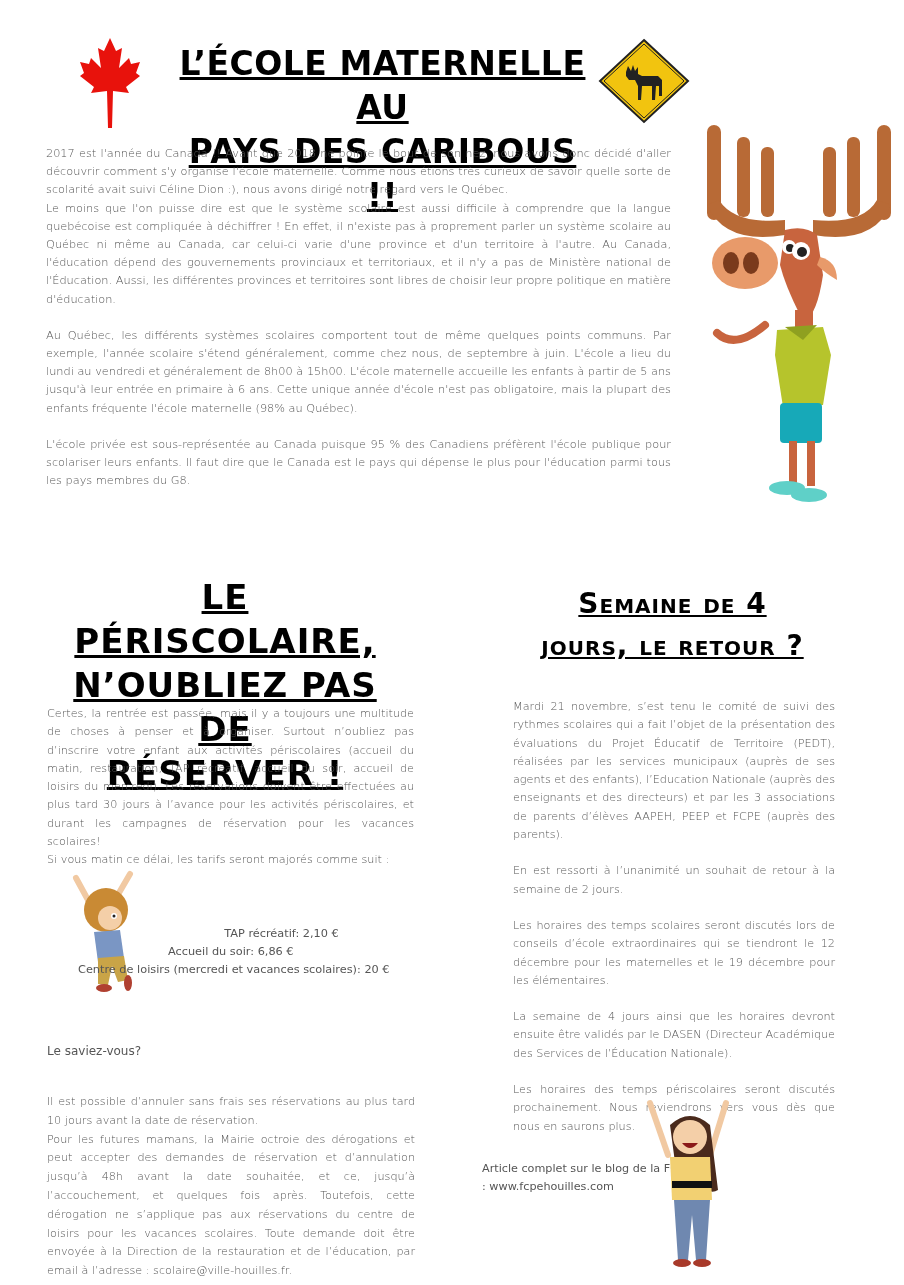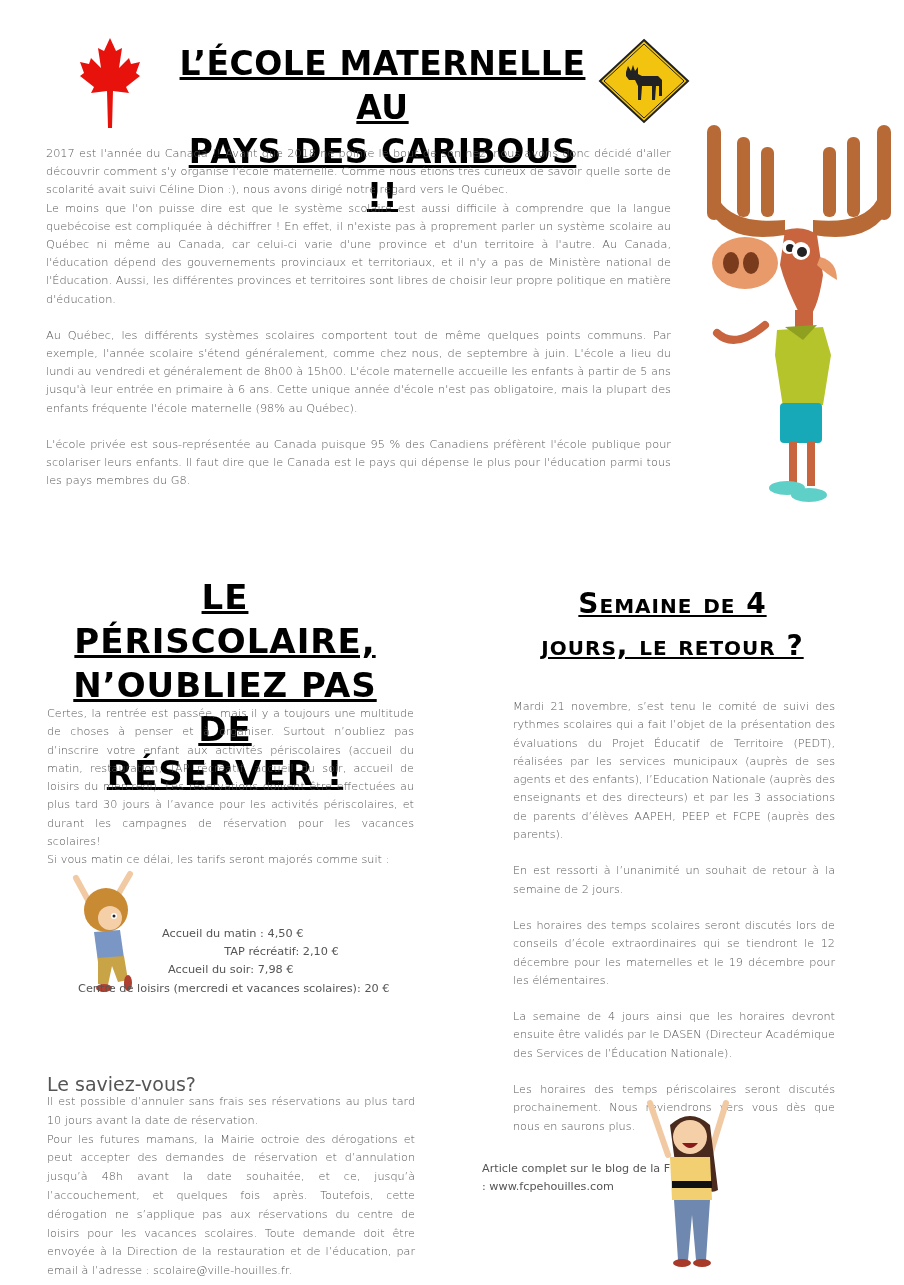--- a/index.html
+++ b/index.html
@@ -30,21 +30,21 @@
       color: #555;
       text-align: justify;
       font-weight: 300;
     }
     .txt p { margin: 0; }
     .gap { height: 18px; }
 
     .intro { left: 46px; top: 145px; width: 625px; }
     .peri-body { left: 47px; top: 705px; width: 367px; font-size: 11.2px; line-height: 18.3px; }
     .tarifs { left: 62px; top: 925px; width: 330px; text-align: center; font-size: 11.3px; line-height: 18.2px; color: #555; }
-    .saviez-title { left: 47px; top: 1073px; font-size: 19px; color: #555; }
+    .saviez-title { left: 47px; top: 1044px; font-size: 12px; color: #555; }
     .saviez-body { left: 47px; top: 1093px; width: 368px; font-size: 11.2px; line-height: 18.8px; }
     .sem-body { left: 513px; top: 698px; width: 322px; font-size: 11.2px; line-height: 18.3px; }
     .blog { left: 482px; top: 1160px; width: 210px; font-size: 11.2px; line-height: 18.3px; color: #555; }
 
     
     .maple { left: 80px; top: 38px; width: 60px; height: 90px; }
     .moose-sign { left: 598px; top: 38px; width: 92px; height: 86px; }
     .moose-char { left: 705px; top: 115px; width: 195px; height: 390px; }
     .boy { left: 68px; top: 870px; width: 80px; height: 125px; }
     .girl { left: 640px; top: 1095px; width: 95px; height: 175px; }
@@ -141,23 +141,22 @@
     <circle cx="46" cy="46" r="3" fill="#fff"></circle>
       <circle cx="46" cy="46" r="1.5" fill="#222"></circle>
     <path fill="#7a96c4" d="M26 62 L52 60 L56 88 L30 92 Z"></path>
     <path fill="#c9a447" d="M30 88 L56 86 L60 110 L50 112 L44 96 L40 115 L30 114 Z"></path>
     <ellipse cx="60" cy="113" rx="4" ry="8" fill="#b04030"></ellipse>
     <ellipse cx="36" cy="118" rx="8" ry="4" fill="#b04030"></ellipse>
   </svg>
 </div>
 
 <div class="abs tarifs">
-  <div style="padding-left:100px;text-align:left">Accueil du matin : 4,50 €</div>
   <div style="padding-left:109px;text-align:center">TAP récréatif: 2,10 €</div>
-  <div style="padding-left:106px;text-align:left">Accueil du soir: 7,98 €</div>
+  <div style="padding-left:106px;text-align:left">Accueil du soir: 6,86 €</div>
   <div style="padding-left:16px;text-align:left">Centre de loisirs (mercredi et vacances scolaires): 20 €</div>
 </div>
 
 <div class="abs saviez-title">Le saviez-vous?</div>
 <div class="abs txt saviez-body">
   <p>Il est possible d’annuler sans frais ses réservations au plus tard 10 jours avant la date de réservation.</p>
   <p>Pour les futures mamans, la Mairie octroie des dérogations et peut accepter des demandes de réservation et d’annulation jusqu’à 48h avant la date souhaitée, et ce, jusqu’à l’accouchement, et quelques fois après. Toutefois, cette dérogation ne s’applique pas aux réservations du centre de loisirs pour les vacances scolaires. Toute demande doit être envoyée à la Direction de la restauration et de l’éducation, par email à l’adresse : scolaire@ville-houilles.fr.</p>
 </div>
 
 <div class="abs headline sem-title">

